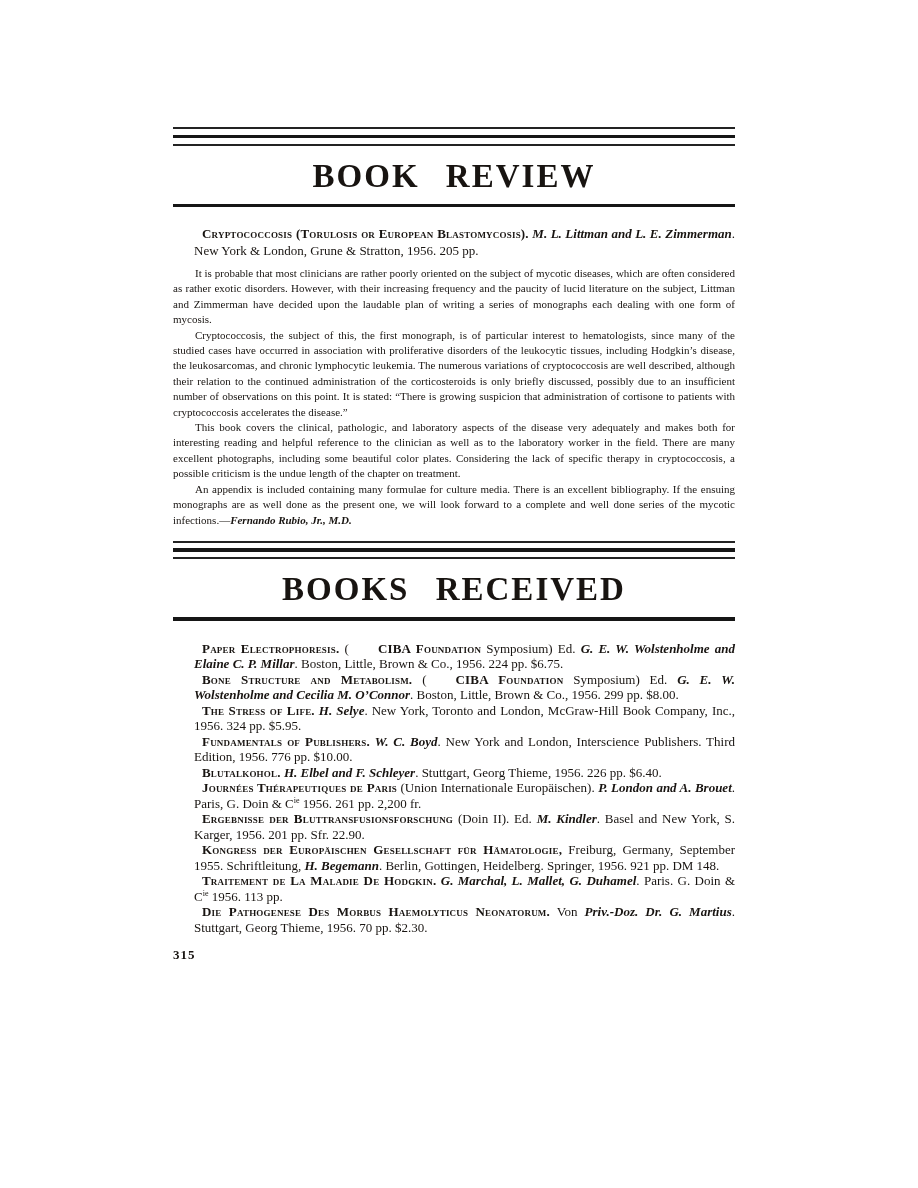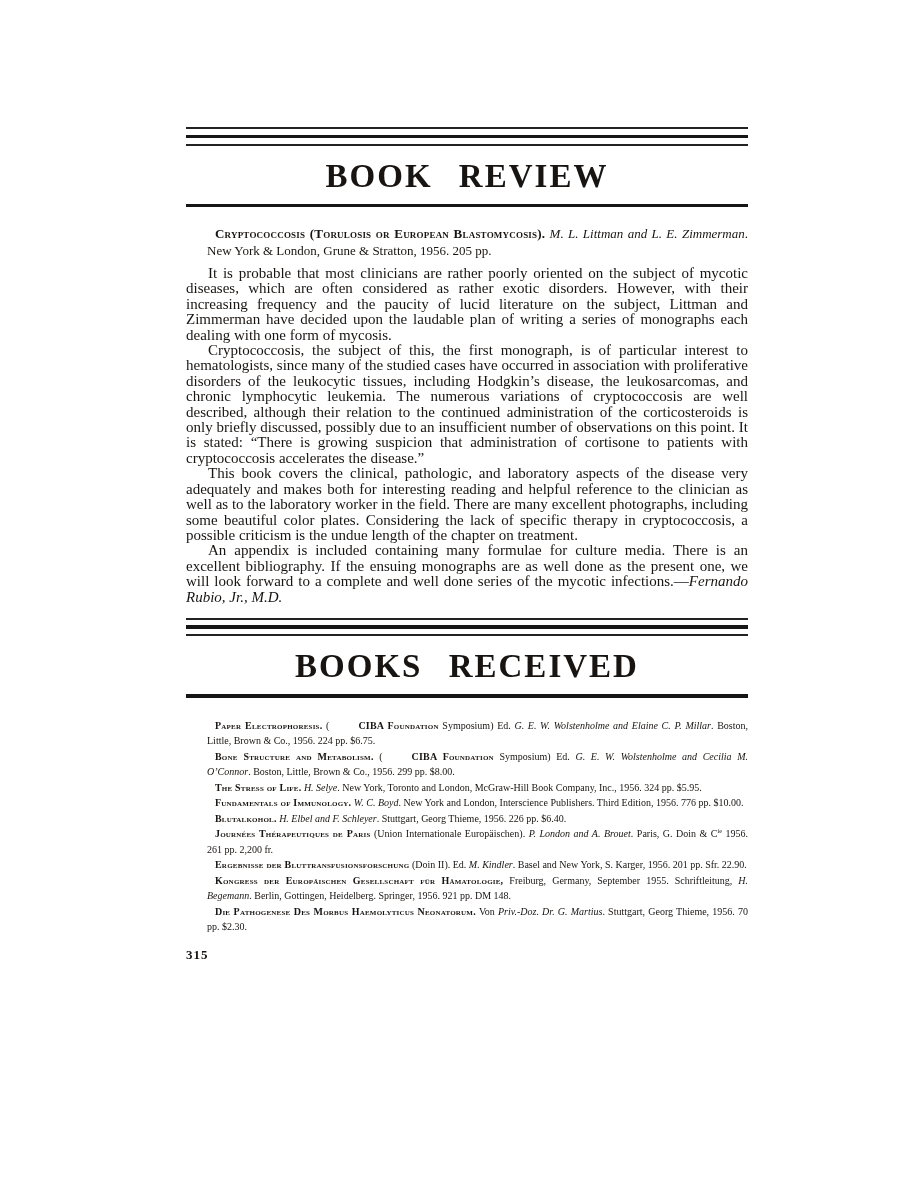--- a/index.html
+++ b/index.html
@@ -9,21 +9,21 @@
     width: 918px;
     height: 1188px;
     background: #ffffff;
     color: #181411;
     font-family: "Liberation Serif", "DejaVu Serif", serif;
     overflow: hidden;
   }
 
   .content {
     position: absolute;
-    left: 186px;
+    left: 173px;
     top: 0;
     width: 562px;
   }
 
   
   .rule-triple { width: 100%; }
   .rule-triple .thin  { height: 2px;   background: #232323; }
   .rule-triple .thick { height: 3.5px; background: #161616; margin: 5.5px 0; }
   .rule-single { height: 3.5px; background: #161616; }
 
@@ -49,40 +49,40 @@
     line-height: 16.5px;
     padding-left: 21px;
     text-indent: -21px;
     text-align: justify;
   }
 
   
   .paragraphs { margin-top: 7px; }
   .body-para {
     margin: 0;
-    font-size: 15px;
+    font-size: 11px;
     line-height: 15.4px;
     text-indent: 22px;
     text-align: justify;
   }
 
   
   .book-list { margin-top: 20px; }
   .book-entry {
     margin: 0;
-    font-size: 10px;
+    font-size: 13px;
     line-height: 15.5px;
     padding-left: 21px;
     text-indent: -21px;
     text-align: justify;
   }
 
   
   .seg-sc  { font-variant: small-caps; font-weight: bold; letter-spacing: 0.2px; margin-left: 29px; }
-  .seg-i   { font-style: italic; font-weight: normal; }
+  .seg-i   { font-style: italic; font-weight: bold; }
   .seg-r   { }
   .seg-sup { vertical-align: super; font-size: 0.62em; line-height: 0; }
 
   .page-number {
     margin-top: 12px;
     font-size: 13px;
     font-weight: bold;
     letter-spacing: 1px;
   }
 </style>
@@ -127,30 +127,31 @@
 
     <div class="book-list">
 
         <p class="book-entry"><span class="seg-sc">Paper Electrophoresis.</span><span class="seg-r"> (</span><span class="seg-sc">CIBA Foundation</span><span class="seg-r"> Symposium) Ed. </span><span class="seg-i">G. E. W. Wolstenholme and Elaine C. P. Millar</span><span class="seg-r">. Boston, Little, Brown &amp; Co., 1956. 224 pp. $6.75.</span></p>
 
         <p class="book-entry"><span class="seg-sc">Bone Structure and Metabolism.</span><span class="seg-r"> (</span><span class="seg-sc">CIBA Foundation</span><span class="seg-r"> Symposium) Ed. </span><span class="seg-i">G. E. W. Wolstenholme and Cecilia M. O’Connor</span><span class="seg-r">. Boston, Little, Brown &amp; Co., 1956. 299 pp. $8.00.</span></p>
 
         <p class="book-entry"><span class="seg-sc">The Stress of Life.</span><span class="seg-r"> </span><span class="seg-i">H. Selye</span><span class="seg-r">. New York, Toronto and London, McGraw-Hill Book Company, Inc., 1956. 324 pp. $5.95.</span></p>
 
 
-        <p class="book-entry"><span class="seg-sc">Fundamentals of Immunology.</span><span class="seg-r"> </span><span class="seg-i">W. C. Boyd</span><span class="seg-r">. New York and London, Interscience Publishers. Third Edition, 1956. 776 pp. $10.00.</span></p>
+        <p class="book-entry"><span class="seg-sc">Fundamentals of Publishers.</span><span class="seg-r"> </span><span class="seg-i">W. C. Boyd</span><span class="seg-r">. New York and London, Interscience Publishers. Third Edition, 1956. 776 pp. $10.00.</span></p>
 
         <p class="book-entry"><span class="seg-sc">Blutalkohol.</span><span class="seg-r"> </span><span class="seg-i">H. Elbel and F. Schleyer</span><span class="seg-r">. Stuttgart, Georg Thieme, 1956. 226 pp. $6.40.</span></p>
 
         <p class="book-entry"><span class="seg-sc">Journées Thérapeutiques de Paris</span><span class="seg-r"> (Union Internationale Europäischen). </span><span class="seg-i">P. London and A. Brouet</span><span class="seg-r">. Paris, G. Doin &amp; C</span><span class="seg-sup">ie</span><span class="seg-r"> 1956. 261 pp. 2,200 fr.</span></p>
 
         <p class="book-entry"><span class="seg-sc">Ergebnisse der Bluttransfusionsforschung</span><span class="seg-r"> (Doin II). Ed. </span><span class="seg-i">M. Kindler</span><span class="seg-r">. Basel and New York, S. Karger, 1956. 201 pp. Sfr. 22.90.</span></p>
 
         <p class="book-entry"><span class="seg-sc">Kongress der Europäischen Gesellschaft für Hämatologie,</span><span class="seg-r"> Freiburg, Germany, September 1955. Schriftleitung, </span><span class="seg-i">H. Begemann</span><span class="seg-r">. Berlin, Gottingen, Heidelberg. Springer, 1956. 921 pp. DM 148.</span></p>
 
+        <p class="book-entry"><span class="seg-sc">Traitement de La Maladie De Hodgkin.</span><span class="seg-r"> </span><span class="seg-i">G. Marchal, L. Mallet, G. Duhamel</span><span class="seg-r">. Paris. G. Doin &amp; C</span><span class="seg-sup">ie</span><span class="seg-r"> 1956. 113 pp.</span></p>
 
         <p class="book-entry"><span class="seg-sc">Die Pathogenese Des Morbus Haemolyticus Neonatorum.</span><span class="seg-r"> Von </span><span class="seg-i">Priv.-Doz. Dr. G. Martius</span><span class="seg-r">. Stuttgart, Georg Thieme, 1956. 70 pp. $2.30.</span></p>
       </div>
 
     <div class="page-number">315</div>
 
   </div>
 </div>
 
 </body></html>

